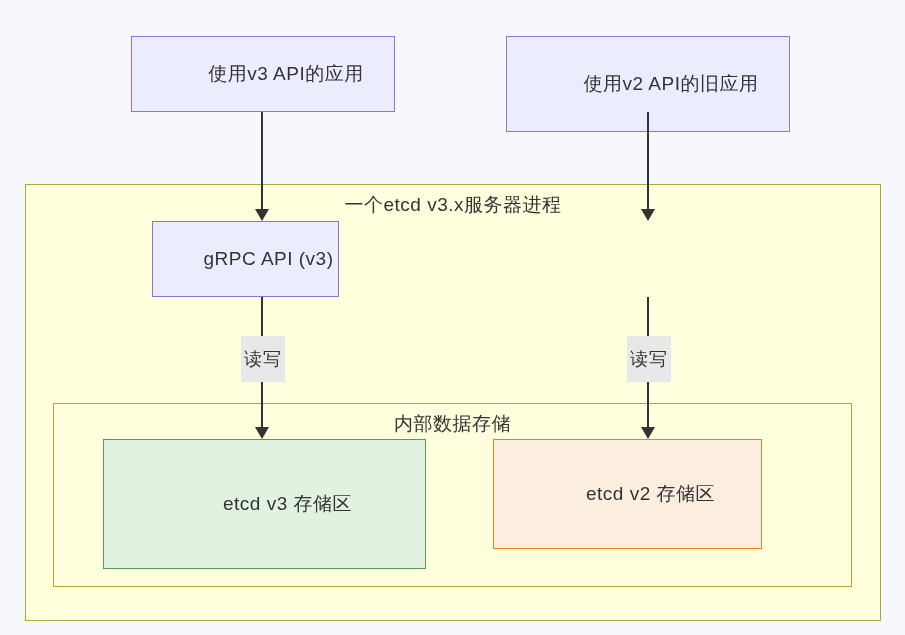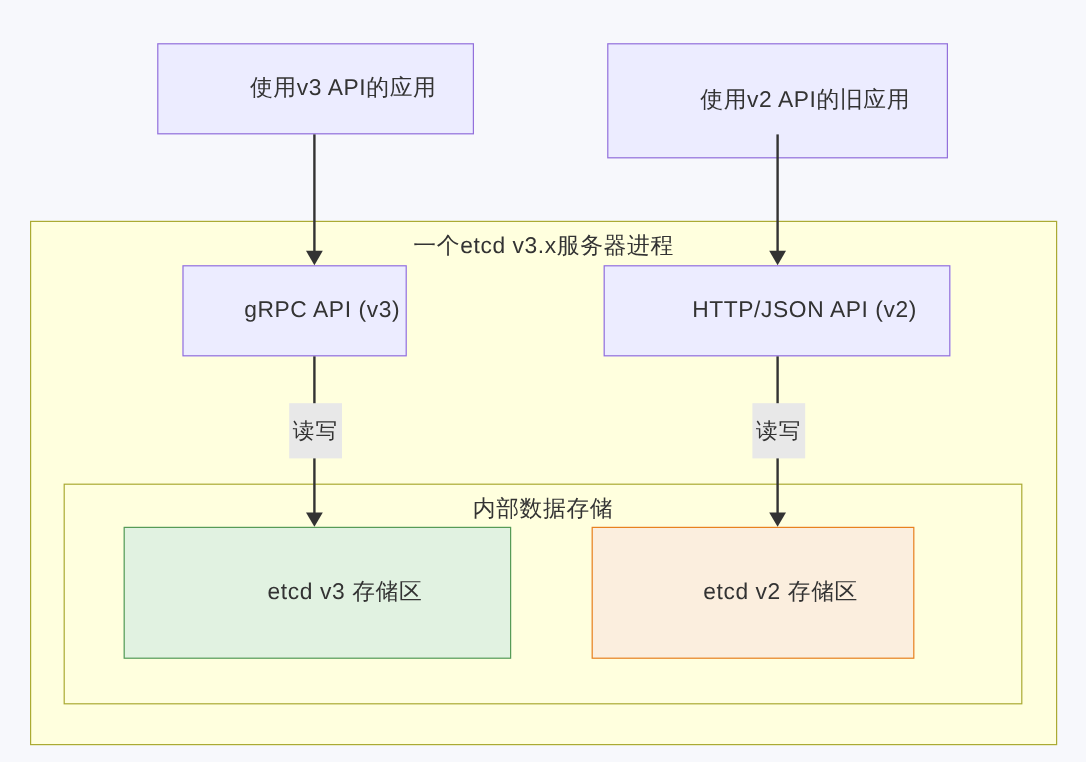--- a/index.html
+++ b/index.html
@@ -54,21 +54,21 @@
     letter-spacing:.5px;
     padding-left:46px;
   }
   .node-purple{background:var(--node-fill);border:1px solid var(--node-border);}
   .node-green{background:var(--green-fill);border:1px solid var(--green-border);}
   .node-orange{background:var(--orange-fill);border:1px solid var(--orange-border);}
   .n-app-v3{left:131px;top:36px;width:264px;height:76px;}
   .n-app-v2{left:506px;top:36px;width:284px;height:96px;}
   .n-grpc{left:152px;top:221px;width:187px;height:76px;}
   .n-http{left:503px;top:221px;width:289px;height:76px;}
-  .n-store-v3{left:103px;top:439px;width:323px;height:110px;}
+  .n-store-v3{left:103px;top:439px;width:323px;height:130px;}
   .n-store-v2{left:493px;top:439px;width:269px;height:110px;}
   
   .edge-line{
     position:absolute;width:2px;background:var(--arrow);
   }
   .e1{left:261px;top:112px;height:98px;}
   .e2{left:647px;top:112px;height:98px;}
   .e3{left:261px;top:297px;height:131px;}
   .e4{left:647px;top:297px;height:131px;}
   .arrow-head{
@@ -109,23 +109,20 @@
   <div class="node node-purple n-app-v3">
     <span>使用v3 API的应用</span>
   </div>
   <div class="node node-purple n-app-v2">
     <span>使用v2 API的旧应用</span>
   </div>
 
   <div class="node node-purple n-grpc">
     <span>gRPC API (v3)</span>
   </div>
-  <div class="node node-purple n-http">
-    <span>HTTP/JSON API (v2)</span>
-  </div>
 
   <div class="node node-green n-store-v3">
     <span>etcd v3 存储区</span>
   </div>
   <div class="node node-orange n-store-v2">
     <span>etcd v2 存储区</span>
   </div>
 
   <div class="edge-line e1"></div>
   <div class="arrow-head ah1"></div>

